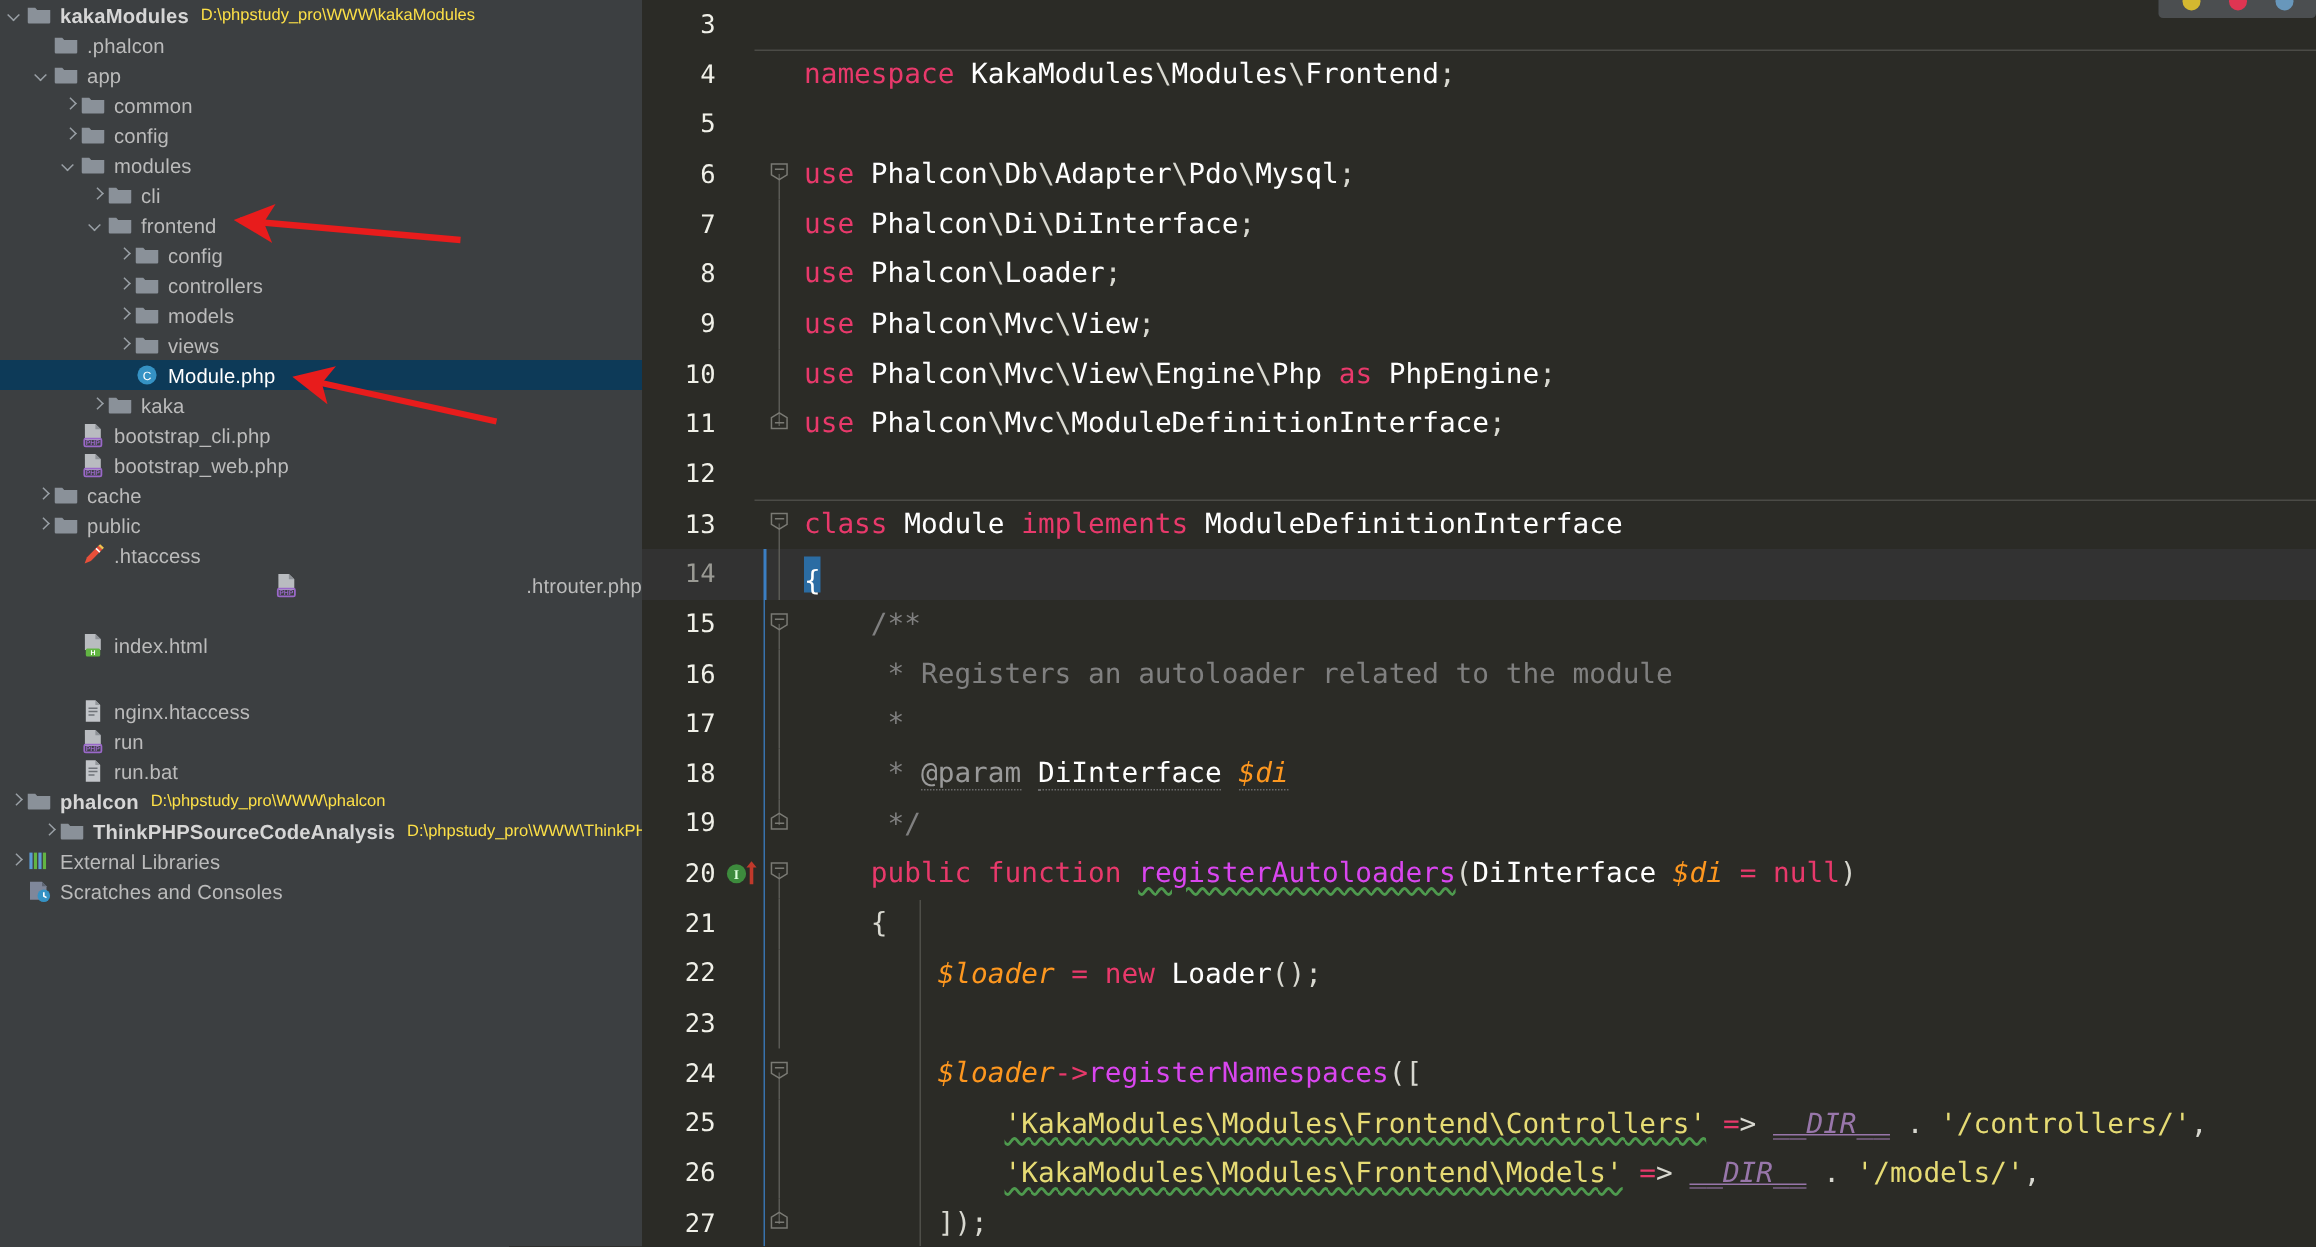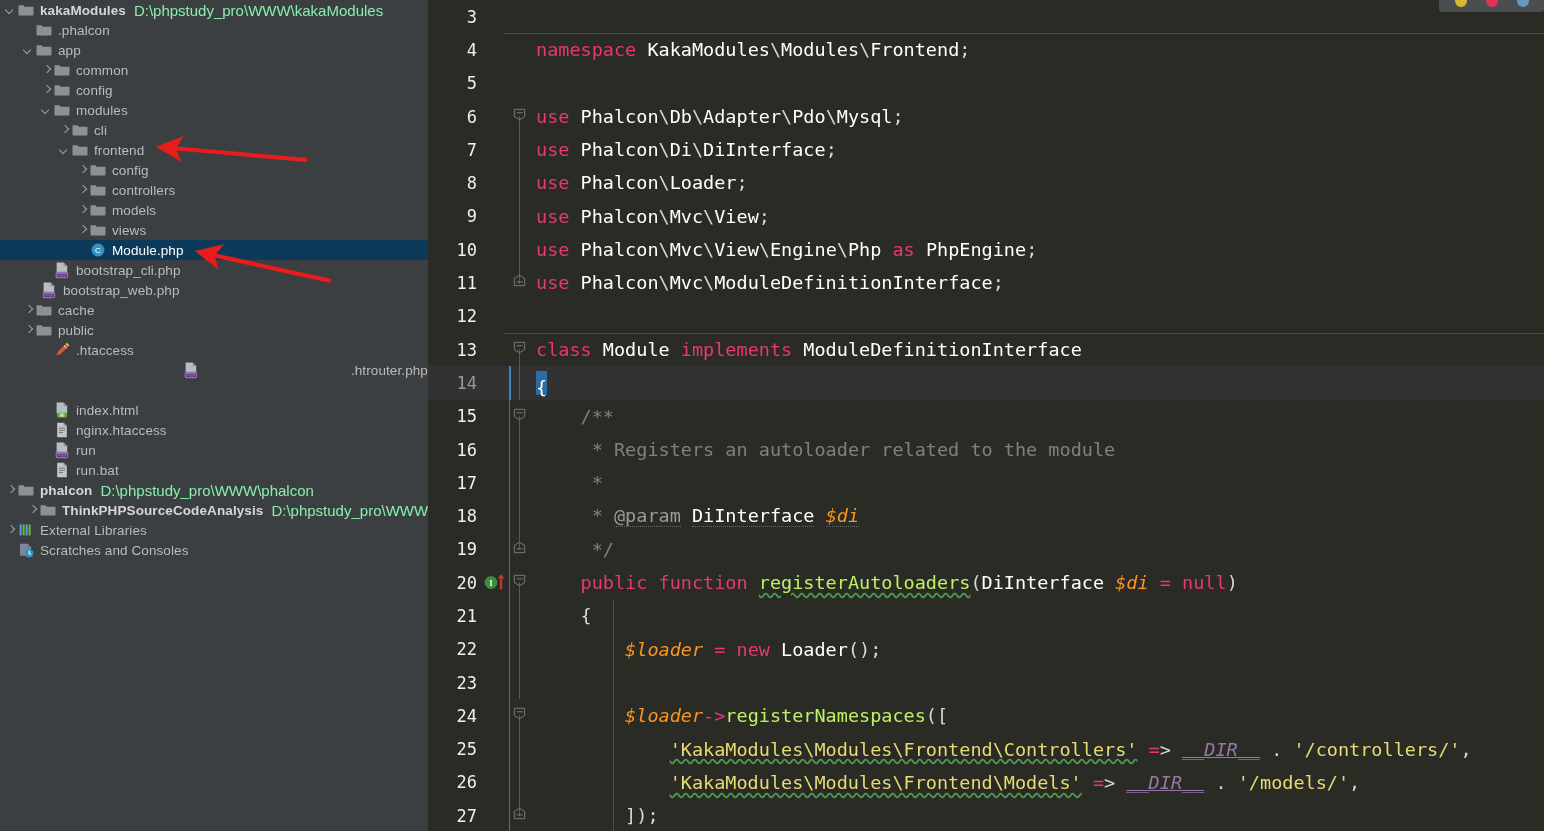--- a/index.html
+++ b/index.html
@@ -53,21 +53,21 @@
     width: 5px; height: 5px;
     border-width: 0 1.4px 1.4px 0;
     transform: rotate(45deg);
   }
 
   .ico { width: 18px; height: 18px; flex: 0 0 18px; margin-right: 5px; position: relative; }
   .ico svg { display: block; }
 
   .label { font-size: 13.5px; letter-spacing: .1px; }
   .label.bold { font-weight: bold; color: #d6d6d6; }
-  .path { font-size: 15px; color: #86efac; margin-left: 8px; }
+  .path { font-size: 11px; color: #fde047; margin-left: 8px; }
 
   
   #editor {
     flex: 1 1 auto;
     height: 831px;
     background: #2b2b26;
     position: relative;
     overflow: hidden;
     font-family: "DejaVu Sans Mono", monospace;
   }
@@ -95,21 +95,21 @@
     font-size: 18.5px;
     font-family: "DejaVu Sans Mono", monospace;
     color: #a9b7c6;
     letter-spacing: 0px;
     padding-left: 5px;
     line-height: 33.3px;
   }
   .php-kw { color: #e8396b; }
   .plain{ color: #d8d8d0; }
   .cls  { color: #ffffff; }
-  .fn   { color: #bef264; }
+  .fn   { color: #d946ef; }
   .str  { color: #e6db74; }
   .var  { color: #fd971f; font-style: italic; }
   .cmt  { color: #808080; }
   .cmt-tag { color: #9a9a9a; }
   .const{ color: #9876aa; font-style: italic; text-decoration: underline; }
   .wavy { text-decoration: underline; text-decoration-style: wavy; text-decoration-color: #4e9a4e; text-underline-offset: 3px; }
   .dotted { border-bottom: 1px dotted #6a6a6a; }
 
   
   .foldline {
@@ -270,33 +270,42 @@
       <div class="row selected" style="padding-left: 76px;">
         <span class="arrow none"></span>
         <span class="ico">
           <svg width="18" height="18" viewBox="0 0 18 18">
             <circle cx="9" cy="9" r="6.4" fill="#3592c4"></circle>
             <text x="9" y="12.3" font-size="8" font-family="Liberation Sans, sans-serif" fill="#ffffff" text-anchor="middle">C</text>
           </svg>
         </span>
         <span class="label">Module.php</span>
       </div>
+      <div class="row" style="padding-left: 58px;">
+        <span class="arrow closed"></span>
+        <span class="ico">
+          <svg width="18" height="18" viewBox="0 0 18 18">
+            <path d="M1.5 4.2h5l1.3 1.5h8.7v8.1a.8.8 0 0 1-.8.8H2.3a.8.8 0 0 1-.8-.8z" fill="#8a9199"></path>
+          </svg>
+        </span>
+        <span class="label">kaka</span>
+      </div>
       <div class="row" style="padding-left: 40px;">
         <span class="arrow none"></span>
         <span class="ico">
           <svg width="18" height="18" viewBox="0 0 18 18">
             <path d="M3.6 1.6h7l3.6 3.6v7.2h-10.6z" fill="#b9bcc0"></path>
             <path d="M10.6 1.6l3.6 3.6h-3.6z" fill="#8d9196"></path>
             <rect x="3.2" y="11.4" width="11.4" height="5.2" rx="1" fill="none" stroke="#9a68c9" stroke-width="1.2"></rect>
             <text x="8.9" y="15.6" font-size="4.6" font-family="Liberation Sans, sans-serif" fill="#9a68c9" text-anchor="middle" font-weight="bold">PHP</text>
           </svg>
         </span>
         <span class="label">bootstrap_cli.php</span>
       </div>
-      <div class="row" style="padding-left: 27px;">
+      <div class="row" style="padding-left: 40px;">
         <span class="arrow none"></span>
         <span class="ico">
           <svg width="18" height="18" viewBox="0 0 18 18">
             <path d="M3.6 1.6h7l3.6 3.6v7.2h-10.6z" fill="#b9bcc0"></path>
             <path d="M10.6 1.6l3.6 3.6h-3.6z" fill="#8d9196"></path>
             <rect x="3.2" y="11.4" width="11.4" height="5.2" rx="1" fill="none" stroke="#9a68c9" stroke-width="1.2"></rect>
             <text x="8.9" y="15.6" font-size="4.6" font-family="Liberation Sans, sans-serif" fill="#9a68c9" text-anchor="middle" font-weight="bold">PHP</text>
           </svg>
         </span>
         <span class="label">bootstrap_web.php</span>
@@ -347,21 +356,21 @@
         <span class="ico">
           <svg width="18" height="18" viewBox="0 0 18 18">
             <path d="M3.6 1.6h7l3.6 3.6v7.2h-10.6z" fill="#b9bcc0"></path>
             <path d="M10.6 1.6l3.6 3.6h-3.6z" fill="#8d9196"></path>
             <rect x="4.2" y="11.4" width="9.6" height="5.2" rx="1" fill="#62b543"></rect>
             <text x="9" y="15.6" font-size="4.6" font-family="Liberation Sans, sans-serif" fill="#ffffff" text-anchor="middle" font-weight="bold">H</text>
           </svg>
         </span>
         <span class="label">index.html</span>
       </div>
-      <div class="row" style="padding-left: 40px;">
+      <div class="row" style="padding-left: 40px; margin-top: 24px;">
         <span class="arrow none"></span>
         <span class="ico">
           <svg width="18" height="18" viewBox="0 0 18 18">
             <path d="M4.2 1.8h6.4l3.2 3.2v11.2h-9.6z" fill="#c2c5c9"></path>
             <path d="M10.6 1.8l3.2 3.2h-3.2z" fill="#93979b"></path>
             <path d="M6 7.2h6M6 9.4h6M6 11.6h4" stroke="#6f7378" stroke-width="1"></path>
           </svg>
         </span>
         <span class="label">nginx.htaccess</span>
       </div>

